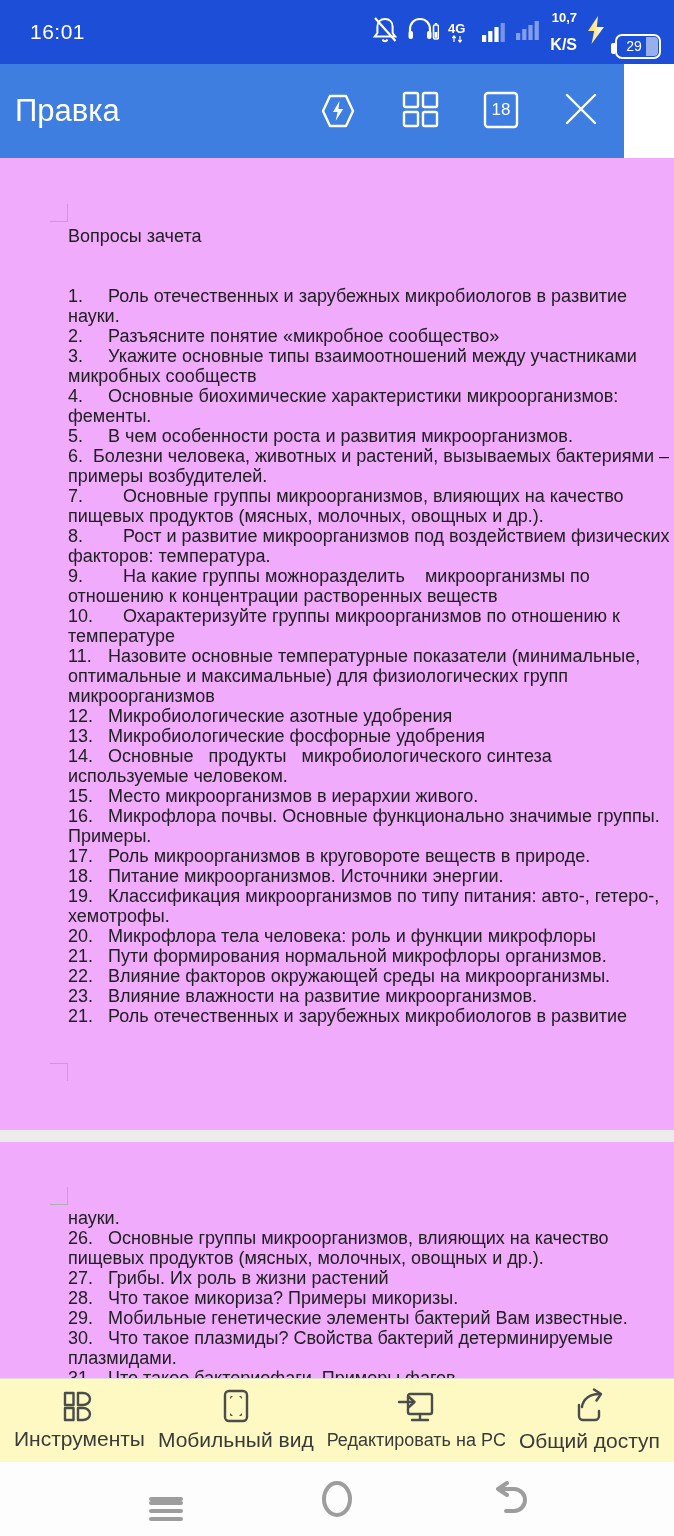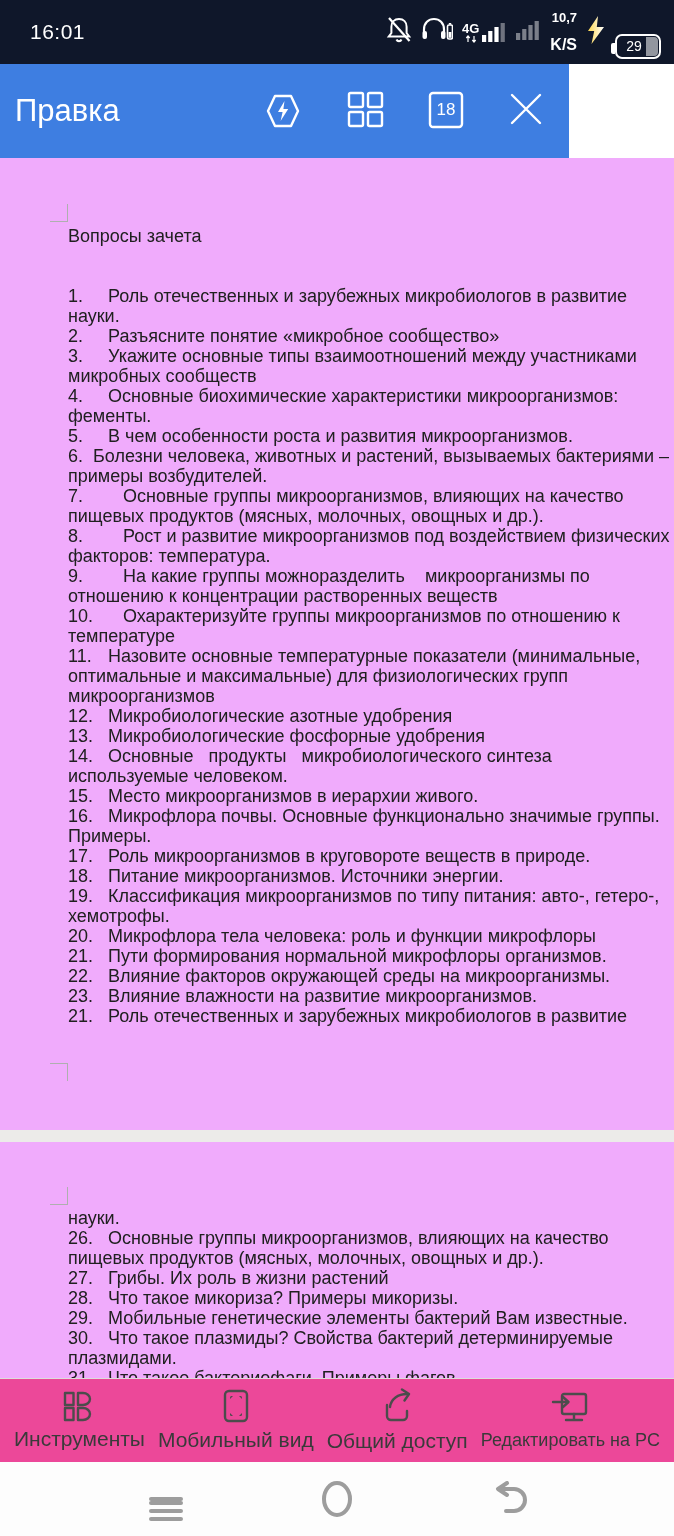--- a/index.html
+++ b/index.html
@@ -2,34 +2,34 @@
 <html><head>
 <meta charset="utf-8">
 <style>
   * { margin:0; padding:0; box-sizing:border-box; }
   html,body { background:#000; }
   body { font-family:"Liberation Sans", sans-serif; }
   .screen { position:relative; width:674px; height:1536px; overflow:hidden; background:#fff; margin:0 auto; }
 
   
   .status-bar { position:absolute; top:0; left:0; width:674px; height:64px;
-    background:#0f172a; color:#fff; display:flex; align-items:center; }
+    background:#1d4ed8; color:#fff; display:flex; align-items:center; }
   .sb-time { font-size:21px; margin-left:30px; letter-spacing:.5px; }
   .sb-icons { margin-left:auto; margin-right:13px; display:flex; align-items:center; gap:9px; }
   .sb-speed { display:flex; flex-direction:column; align-items:flex-end; line-height:1; }
   .sb-speed .v { font-size:13px; font-weight:bold; }
   .sb-speed .u { font-size:16px; font-weight:bold; margin-top:13px; }
   .battery { position:relative; width:46px; height:25px; border:2px solid #fff; border-radius:7px;
     display:flex; align-items:center; justify-content:center;margin-top:28px; }
   .battery .nub { position:absolute; left:-6px; top:7px; width:4px; height:11px; background:#fff; border-radius:2px 0 0 2px; }
   .battery .fill { position:absolute; right:1px; top:1px; bottom:1px; width:12px; background:rgba(255,255,255,.55); border-radius:0 4px 4px 0; }
   .battery .pct { position:relative; font-size:14px; z-index:1; margin-right:8px; }
 
   
-  .app-bar { position:absolute; top:64px; left:0; width:569px; height:94px;
+  .app-bar { position:absolute; top:64px; left:0; width:624px; height:94px;
     background:#3e7ee1; display:flex; align-items:center; }
   .ab-title { color:#fff; font-size:31px; margin-left:15px; font-weight:400; }
   .ab-icons { margin-left:auto; margin-right:25px; display:flex; gap:44px; }
   .ab-icons svg { display:block; }
   .pagebox { position:relative; width:36px; height:38px; }
   .pagebox .num { position:absolute; inset:0; display:flex; align-items:center; justify-content:center;
     color:#fff; font-size:17px; }
 
   
   .doc { position:absolute; top:158px; left:0; width:674px; height:1220px; overflow:hidden; background:#fff; }
@@ -40,21 +40,21 @@
   .corner-mark { position:absolute; width:18px; height:18px; border:0 solid #afafaf; }
   .corner-mark.tl { border-right-width:1px; border-bottom-width:1px; }
   .corner-mark.bl { border-right-width:1px; border-top-width:1px; }
   .line { white-space:pre; font-size:18px; height:20px; line-height:20px; color:#202020; }
   .num { display:inline-block; }
   .num.n { width:40px; } .num.w { width:55px; } .num.s { width:25px; }
   .spacer40 { height:40px; }
 
   
   .toolbar { position:absolute; top:1378px; left:0; width:674px; height:84px;
-    background:#ec4899; border-top:1px solid #dedcda; display:flex; align-items:center;
+    background:#fef9c3; border-top:1px solid #dedcda; display:flex; align-items:center;
     justify-content:space-between; padding:0 14px; }
   .tb-item { display:flex; flex-direction:column; align-items:center; gap:5px; }
   .tb-item svg { display:block; }
   .tb-label { font-size:21px; color:#3a3a3a; }
   .tb-label.small { font-size:18px; }
 
   
   .nav-bar { position:absolute; top:1462px; left:0; width:674px; height:74px; background:#fdfdfd;
     display:flex; align-items:center; justify-content:center; gap:127px; }
   .nav-bar .ni { display:flex; align-items:center; justify-content:center; width:44px; height:44px; }
@@ -78,21 +78,21 @@
       <span>
         <svg width="32" height="28" viewBox="0 0 32 28">
           <path d="M3 17v-3.5C3 7 7.5 3 13 3s10 4 10 10.5V17" fill="none" stroke="#fff" stroke-width="2.2"></path>
           <rect x="1.5" y="15" width="4.5" height="8" rx="2" fill="#fff"></rect>
           <rect x="20" y="15" width="4.5" height="8" rx="2" fill="#fff"></rect>
           <rect x="26.5" y="9" width="5" height="14" rx="1.5" fill="none" stroke="#fff" stroke-width="1.6"></rect>
           <rect x="27.8" y="7" width="2.4" height="1.6" fill="#fff"></rect>
           <rect x="27.6" y="16" width="2.8" height="5.8" fill="#fff"></rect>
         </svg>
       </span>
-      <span style="display:flex;align-items:center;gap:3px;">
+      <span style="display:flex;align-items:center;gap:17px;">
         <span style="display:flex;flex-direction:column;align-items:center;line-height:1;">
           <span style="font-size:13px;font-weight:bold;">4G</span>
           <svg width="12" height="8" viewBox="0 0 12 8">
               <path d="M3 7V1M1.3 3L3 1l1.7 2" stroke="#fff" stroke-width="1.2" fill="none"></path>
               <path d="M9 1v6M7.3 5L9 7l1.7-2" stroke="#fff" stroke-width="1.2" fill="none"></path>
             </svg>
         </span>
         <svg width="25" height="19" viewBox="0 0 25 19">
           <rect x="0" y="12" width="4.2" height="7" fill="#fff"></rect>
           <rect x="6.2" y="8" width="4.2" height="11" fill="#fff"></rect>
@@ -240,38 +240,38 @@
           <path d="M7 10V8.5A1.5 1.5 0 0 1 8.5 7H10z" fill="#4c4c4c"></path>
           <path d="M19 10V8.5A1.5 1.5 0 0 0 17.5 7H16z" fill="#4c4c4c"></path>
           <path d="M7 24v1.5A1.5 1.5 0 0 0 8.5 27H10z" fill="#4c4c4c"></path>
           <path d="M19 24v1.5A1.5 1.5 0 0 1 17.5 27H16z" fill="#4c4c4c"></path>
         </svg>
       </span>
       <span class="tb-label">Мобильный вид</span>
     </div>
     <div class="tb-item">
       <span>
-        <svg width="36" height="36" viewBox="0 0 36 36">
-          <path d="M8 17v11a4 4 0 0 0 4 4h12a4 4 0 0 0 4-4v-5" fill="none" stroke="#4c4c4c" stroke-width="2.4" stroke-linecap="round"></path>
-          <path d="M11 19c1-8 8-13 17-13" fill="none" stroke="#4c4c4c" stroke-width="2.4" stroke-linecap="round"></path>
-          <path d="M23 1.5L30 6l-4.5 6.5" fill="none" stroke="#4c4c4c" stroke-width="2.4" stroke-linecap="round" stroke-linejoin="round"></path>
-        </svg>
-      </span>
-      <span class="tb-label">Общий доступ</span>
-    </div>
-    <div class="tb-item">
-      <span>
         <svg width="38" height="34" viewBox="0 0 38 34">
           <rect x="11" y="3" width="24" height="20" rx="2" fill="none" stroke="#4c4c4c" stroke-width="2.4"></rect>
           <path d="M23 23v5M15 29h16" stroke="#4c4c4c" stroke-width="2.4" stroke-linecap="round"></path>
           <path d="M2 11h15" stroke="#4c4c4c" stroke-width="2.4" stroke-linecap="round"></path>
           <path d="M12 6l5.5 5L12 16" fill="none" stroke="#4c4c4c" stroke-width="2.4" stroke-linecap="round" stroke-linejoin="round"></path>
         </svg>
       </span>
       <span class="tb-label small">Редактировать на PC</span>
+    </div>
+    <div class="tb-item">
+      <span>
+        <svg width="36" height="36" viewBox="0 0 36 36">
+          <path d="M8 17v11a4 4 0 0 0 4 4h12a4 4 0 0 0 4-4v-5" fill="none" stroke="#4c4c4c" stroke-width="2.4" stroke-linecap="round"></path>
+          <path d="M11 19c1-8 8-13 17-13" fill="none" stroke="#4c4c4c" stroke-width="2.4" stroke-linecap="round"></path>
+          <path d="M23 1.5L30 6l-4.5 6.5" fill="none" stroke="#4c4c4c" stroke-width="2.4" stroke-linecap="round" stroke-linejoin="round"></path>
+        </svg>
+      </span>
+      <span class="tb-label">Общий доступ</span>
     </div>
   </div>
 
   <div class="nav-bar">
     <div class="ni hamburger">
       <div style="display:block">
         <div></div>
           <div></div>
           <div></div>
       </div>

